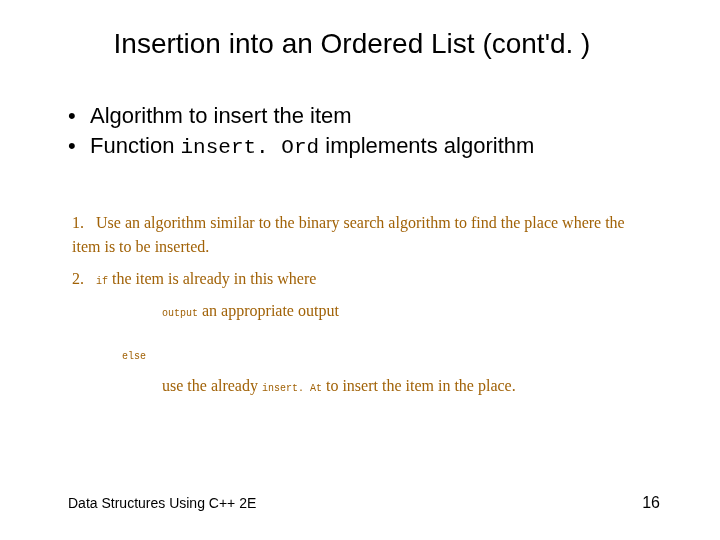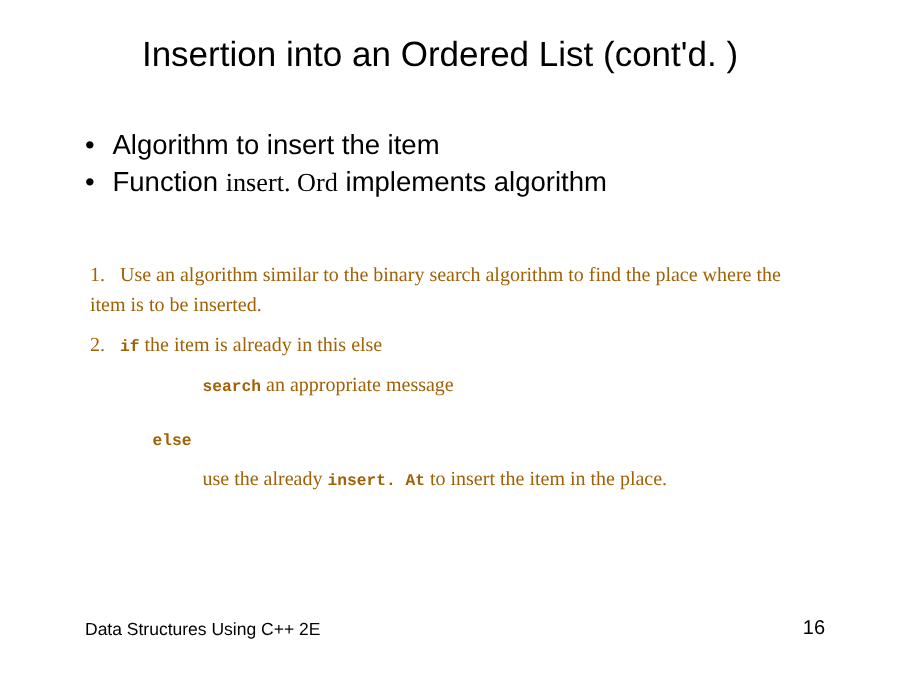--- a/index.html
+++ b/index.html
@@ -38,21 +38,21 @@
       padding-left: 22px;
     }
     .bullets li::before {
       content: "•";
       position: absolute;
       left: 0;
       top: 0;
       font-size: 22px;
     }
     .code-inline {
-      font-family: Liberation Serif, serif;
+      font-family: Liberation Mono, monospace;
       font-size: 21px;
     }
     .algorithm {
       font-family: Georgia, "Times New Roman", serif;
       font-size: 16px;
       color: #a16207;
       padding-left: 72px;
       padding-right: 60px;
       line-height: 1.5;
     }
@@ -60,22 +60,21 @@
       margin-bottom: 8px;
     }
     .alg-num {
       display: inline-block;
       width: 20px;
     }
     .alg-indent-1 { padding-left: 50px; margin-top: 19px; }
     .alg-indent-2 { padding-left: 90px; }
     .alg-mono {
       font-family: "Courier New", monospace;
-      font-size: 13px;
-      font-weight: bold;
+      font-size: 10px;
     }
     .footer {
       position: absolute;
       bottom: 28px;
       left: 0;
       width: 100%;
       padding: 0 60px 0 68px;
       display: flex;
       justify-content: space-between;
       align-items: center;
@@ -102,24 +101,24 @@
     </li>
   </ul>
 
   <div class="algorithm">
     <div class="alg-item">
       <span class="alg-num">1.</span>
       <span>Use an algorithm similar to the binary search algorithm to find the place where the item is to be inserted.</span>
     </div>
     <div class="alg-item">
       <span class="alg-num">2.</span>
-      <span class="alg-mono">if</span><span> the item is already in this else</span>
+      <span class="alg-mono">if</span><span> the item is already in this where</span>
     </div>
     <div class="alg-item alg-indent-2">
-      <span class="alg-mono">search</span><span> an appropriate message</span>
+      <span class="alg-mono">output</span><span> an appropriate output</span>
     </div>
     <div class="alg-item alg-indent-1">
       <span class="alg-mono">else</span>
     </div>
     <div class="alg-item alg-indent-2">
       <span>use the already </span><span class="alg-mono">insert. At</span><span> to insert the item in the place.</span>
     </div>
   </div>
 
   <div class="footer">

